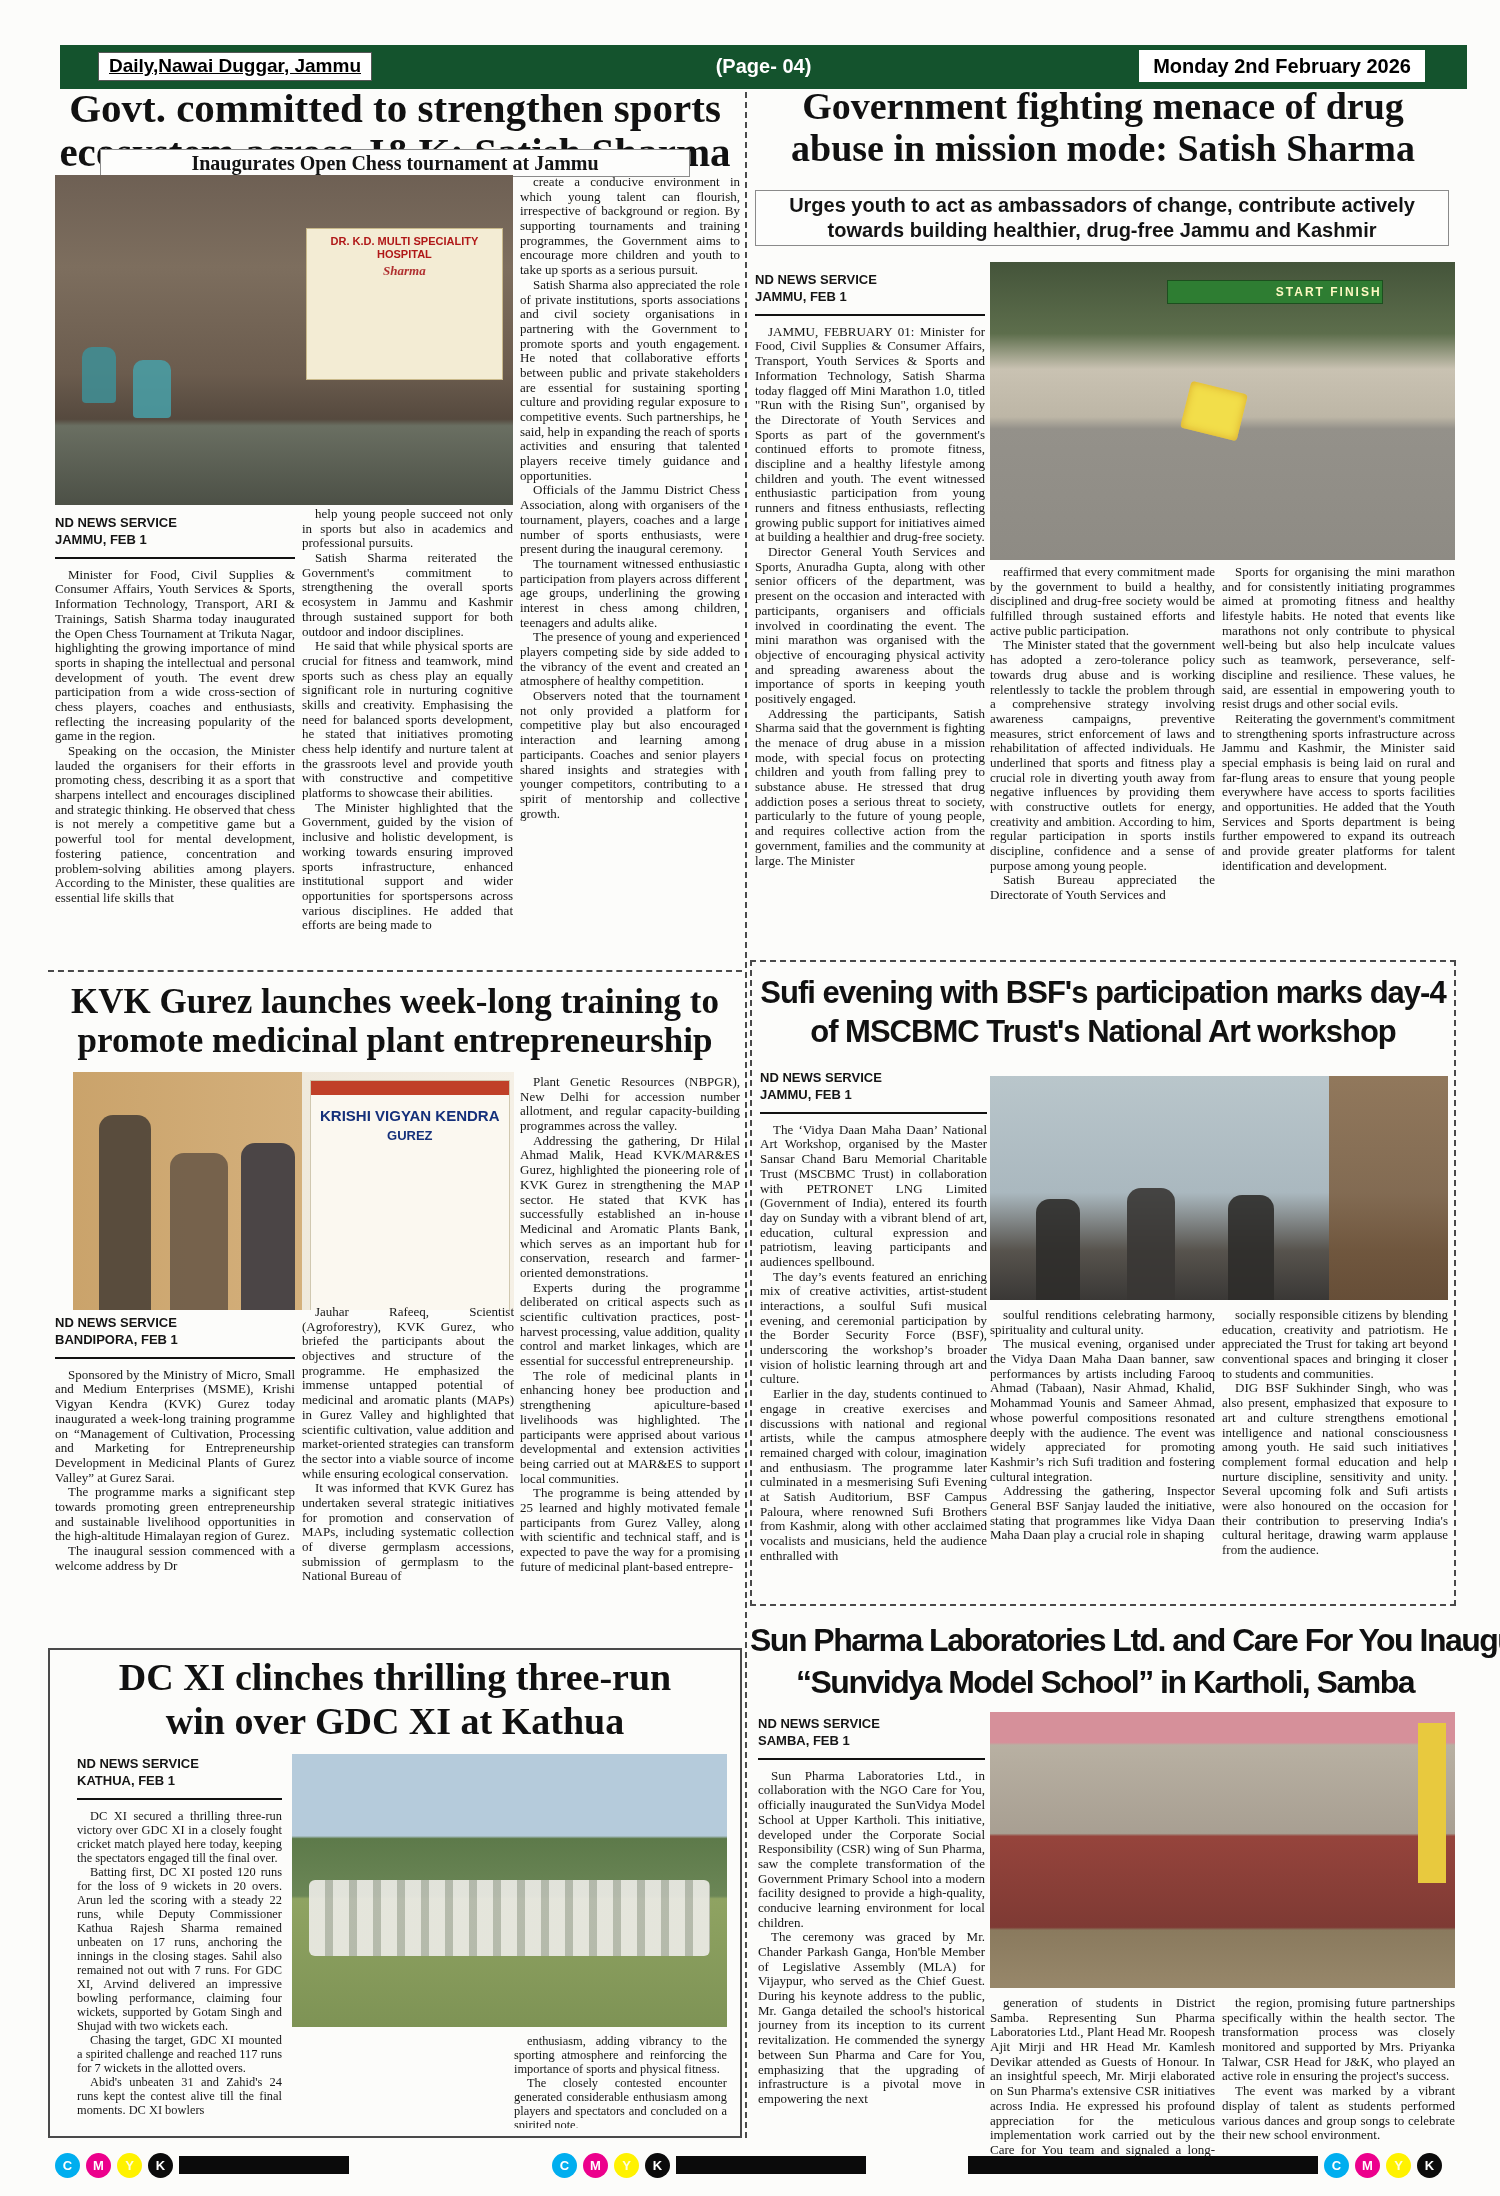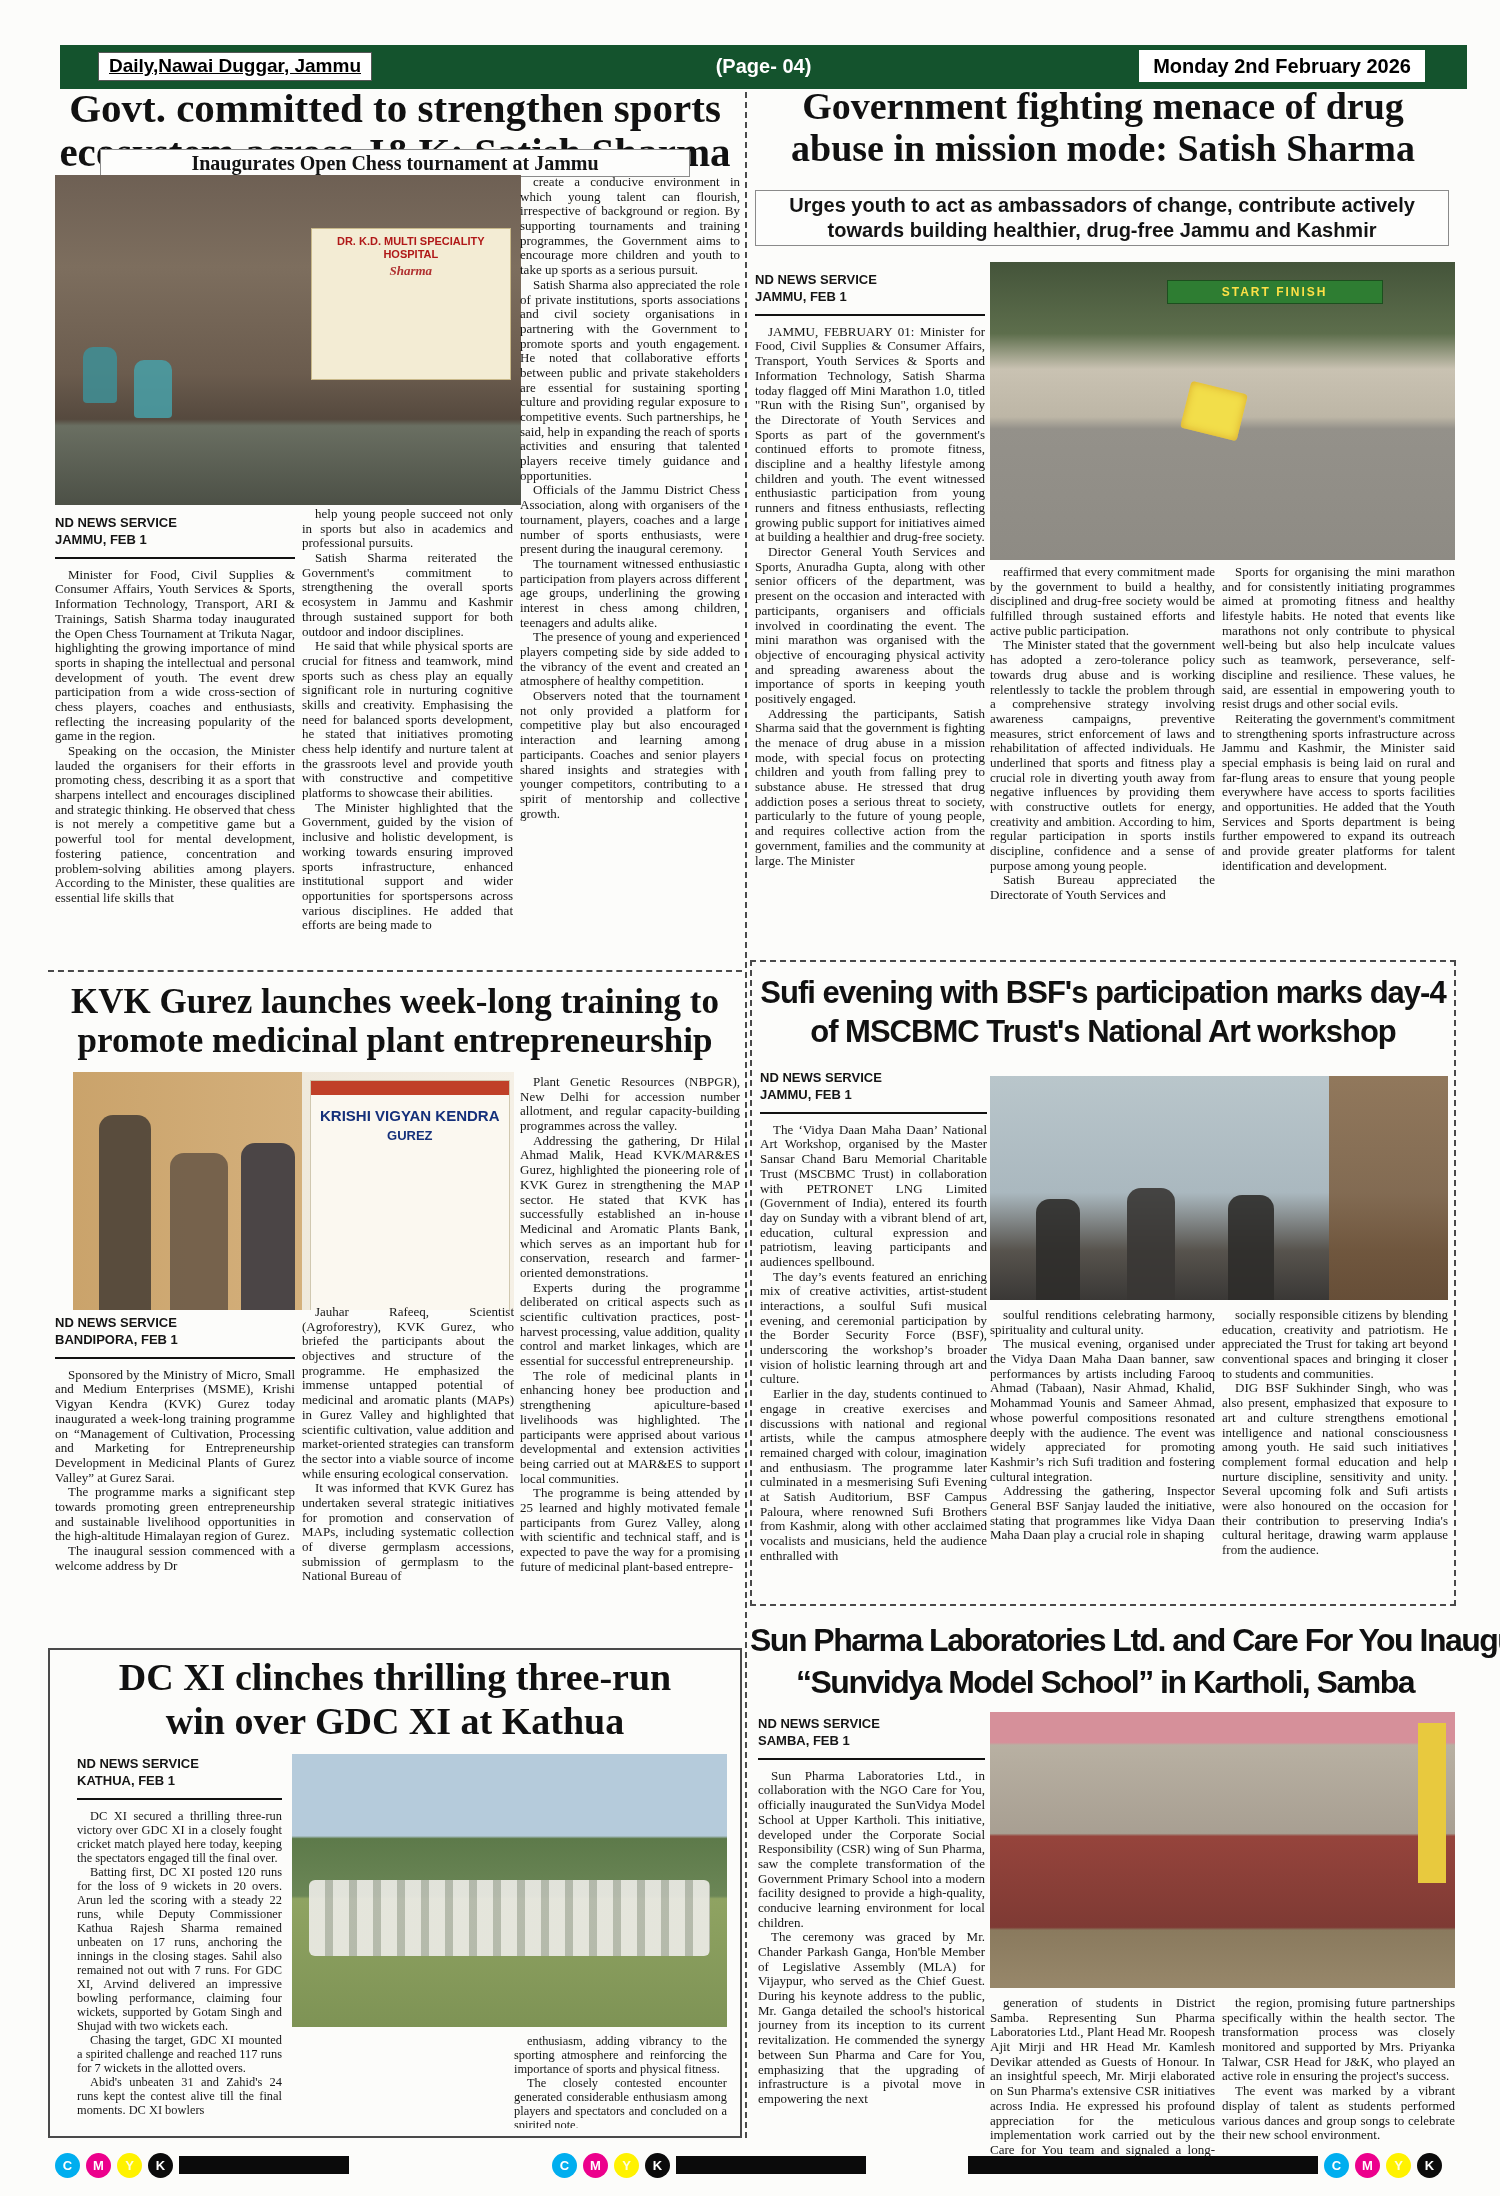--- a/index.html
+++ b/index.html
@@ -26,30 +26,30 @@
        hyphens:auto;-webkit-hyphens:auto;}
   .col p{margin:0;text-indent:13px;}
   .byline{font-family:"Liberation Sans","DejaVu Sans",sans-serif;font-weight:bold;font-size:13px;
           line-height:1.3;border-bottom:2px solid #111;padding-bottom:8px;margin-bottom:9px;
           text-align:left;}
   .photo{position:absolute;overflow:hidden;background:#9a948a;}
   .divider-v{position:absolute;border-left:2px dashed #4a4a4a;width:0;}
   .divider-h{position:absolute;border-top:2px dashed #4a4a4a;height:0;}
   
   .ph-chess{background:linear-gradient(180deg,#6e6054 0%,#7d6e5e 28%,#6b5c4e 60%,#55493e 74%,
-            #6a6f62 76%,#4c5046 100%);padding-left:8px;}
+            #6a6f62 76%,#4c5046 100%);}
   .ph-chess .banner{position:absolute;right:10px;top:16%;width:40%;height:42%;background:#f3ecd4;
             border:1px solid #c9b98a;padding:6px 6px;text-align:center;}
   .ph-chess .banner .b1{color:#b01818;font:bold 11px/1.2 "Liberation Sans",sans-serif;}
   .ph-chess .banner .b2{color:#b03030;font:bold 13px/1.6 "Liberation Serif",serif;font-style:italic;}
   .chair{position:absolute;border-radius:10px 10px 4px 4px;background:#3e8f96;opacity:.85;}
   .ph-marathon{background:linear-gradient(180deg,#44543a 0%,#5d6e4c 24%,#c9c2b2 36%,#bdb6a6 52%,
             #94918a 56%,#8e8b84 100%);}
   .ph-marathon .startbanner{position:absolute;left:38%;top:6%;width:46%;height:22px;background:#2e7d32;
-            color:#fde047;text-align:center;font:bold 12px/22px "Liberation Sans",sans-serif;
+            color:#fef9c3;text-align:right;font:bold 12px/22px "Liberation Sans",sans-serif;
             letter-spacing:2px;border:1px solid #1c4f1e;}
   .ph-marathon .flag{position:absolute;left:42%;top:42%;width:58px;height:48px;background:#f2de4a;
             transform:rotate(14deg);border-radius:4px;box-shadow:inset 0 0 8px #d9a92c;}
   .ph-kvk{background:linear-gradient(90deg,#caa36b 0%,#d4b07c 52%,#efe9dc 52%,#f5f0e6 100%);}
   .ph-kvk .kbanner{position:absolute;right:4px;top:8px;width:45%;height:88%;background:#fbf8f0;
             border:1px solid #d0c8b0;text-align:center;padding-top:26px;}
   .ph-kvk .kbanner:before{content:"";position:absolute;left:0;top:0;width:100%;height:14px;background:#c04028;}
   .ph-kvk .k1{color:#15307a;font:bold 15px/1.25 "Liberation Sans",sans-serif;}
   .ph-kvk .k2{color:#15307a;font:bold 13px/1.5 "Liberation Sans",sans-serif;}
   .person{position:absolute;background:#4c4237;border-radius:14px 14px 0 0;opacity:.9;}

